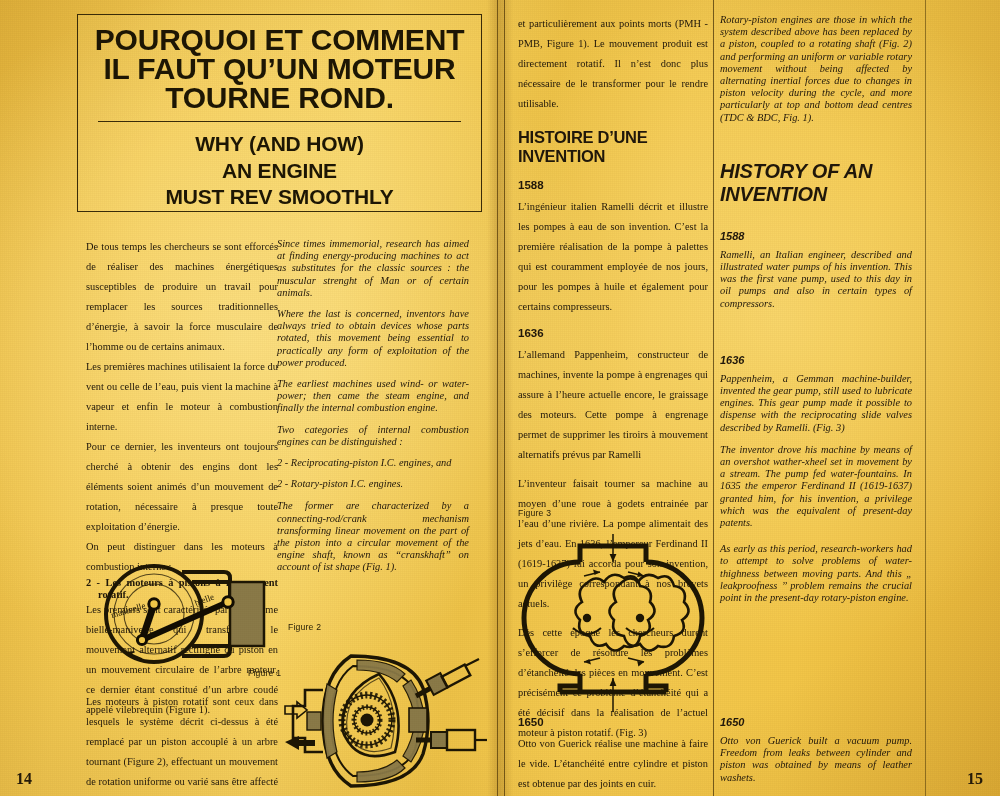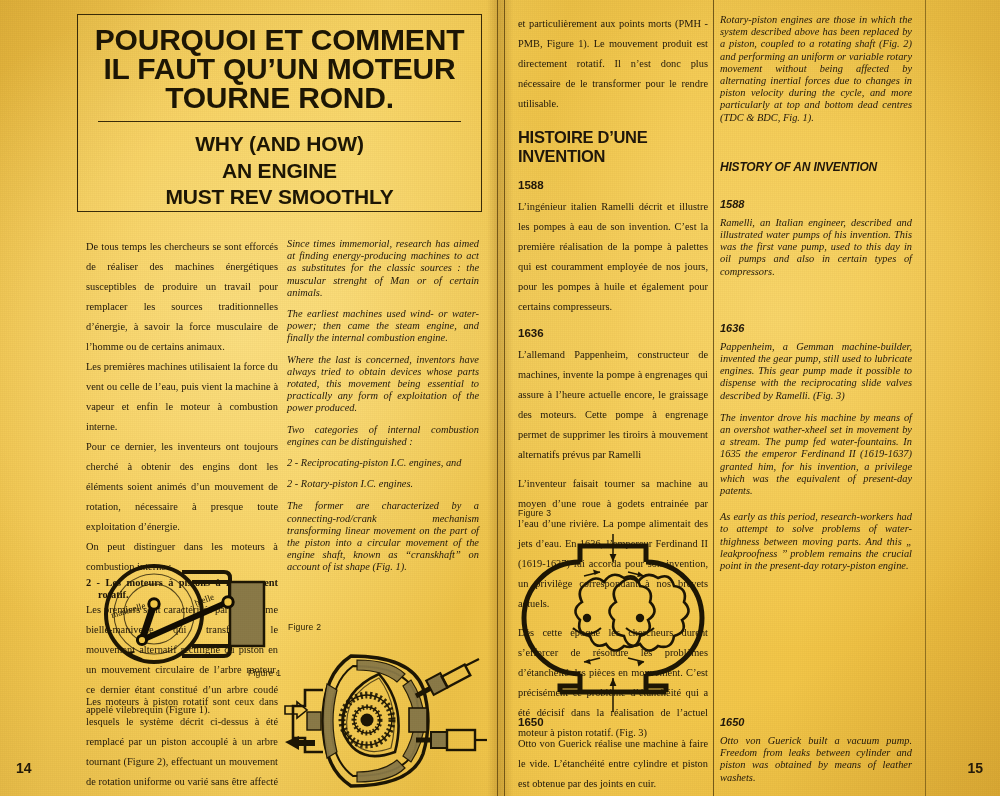--- a/index.html
+++ b/index.html
@@ -42,23 +42,23 @@
                 rgba(120,78,12,.26) 50%, rgba(120,78,12,.18) 68%, rgba(120,78,12,0) 100%);
   }
   .rule-v { position: absolute; top: 0; width: 1px; height: 796px; background: #4a3608; opacity: .75; }
 
   
   .page { position: absolute; top: 0; height: 796px; }
   .page-left  { left: 0;   width: 500px; }
   .page-right { left: 500px; width: 500px; }
 
   .pagenum {
-    position: absolute; bottom: 20px;
-    font-family: Liberation Sans, sans-serif;
-    font-size: 14px; font-weight: 700; color: #241a09;
+    position: absolute; bottom: 8px;
+    font-family: Liberation Serif, serif;
+    font-size: 16px; font-weight: 700; color: #241a09;
   }
   .pagenum-l { left: 16px; }
   .pagenum-r { right: 17px; }
 
   
   .headbox {
     position: absolute; left: 77px; top: 14px;
     width: 405px; height: 198px;
     border: 1.5px solid #3a2c08;
     padding: 10px 8px 8px;
@@ -104,21 +104,21 @@
   }
 
   .h-fr {
     font-family: "Liberation Sans", sans-serif;
     font-weight: 700; font-size: 16.5px;
     letter-spacing: -.3px;
     margin: 14px 0 13px;
   }
   .h-en {
     font-family: "Liberation Sans", sans-serif;
-    font-weight: 700; font-style: italic; font-size: 12px;
+    font-weight: 700; font-style: italic; font-size: 20px;
     letter-spacing: -.2px;
     margin: 14px 0 14px;
   }
   .yr-fr {
     font-family: "Liberation Sans", sans-serif;
     font-weight: 700; font-size: 11.5px;
     margin: 0 0 6px;
   }
   .yr-en {
     font-family: "Liberation Sans", sans-serif;
@@ -157,24 +157,24 @@
 
     <div class="col" style="left:86px; top:237px; width:192px;">
       <p class="p-fr">De tous temps les chercheurs se sont efforcés de réaliser des machines énergétiques susceptibles de produire un travail pour remplacer les sources traditionnelles d’énergie, à savoir la force musculaire de l’homme ou de certains animaux.</p>
       <p class="p-fr">Les premières machines utilisaient la force du vent ou celle de l’eau, puis vient la machine à vapeur et enfin le moteur à combustion interne.</p>
       <p class="p-fr">Pour ce dernier, les inventeurs ont toujours cherché à obtenir des engins dont les éléments soient animés d’un mouvement de rotation, nécessaire à presque toute exploitation d’énergie.</p>
       <p class="p-fr">On peut distinguer dans les moteurs à combustion interne :</p>
       <p class="list-fr">2 - Les moteurs à pistons à mouvement rotatif.</p>
       <p class="p-fr">Les premiers sont caractérisés par un système bielle-manivelle qui transforme le mouvement alternatif rectiligne du piston en un mouvement circulaire de l’arbre moteur, ce dernier étant constitué d’un arbre coudé appelé vilebrequin (Figure 1).</p>
     </div>
 
-    <div class="col" style="left:287px; top:238px; width:192px;">
+    <div class="col" style="left:277px; top:238px; width:192px;">
       <p class="p-en">Since times immemorial, research has aimed at finding energy-producing machines to act as substitutes for the classic sources : the muscular strenght of Man or of certain animals.</p>
+      <p class="p-en">Where the last is concerned, inventors have always tried to obtain devices whose parts rotated, this movement being essential to practically any form of exploitation of the power produced.</p>
       <p class="p-en">The earliest machines used wind- or water-power; then came the steam engine, and finally the internal combustion engine.</p>
-      <p class="p-en">Where the last is concerned, inventors have always tried to obtain devices whose parts rotated, this movement being essential to practically any form of exploitation of the power produced.</p>
       <p class="p-en" style="margin-top:9px">Two categories of internal combustion engines can be distinguished :</p>
       <p class="p-en">2 - Reciprocating-piston I.C. engines, and</p>
       <p class="p-en">2 - Rotary-piston I.C. engines.</p>
       <p class="p-en" style="margin-top:10px">The former are characterized by a connecting-rod/crank mechanism transforming linear movement on the part of the piston into a circular movement of the engine shaft, known as “cranskhaft” on account of ist shape (Fig. 1).</p>
     </div>
 
     <div class="fig" style="left:96px; top:556px;">
       <svg width="188" height="122" viewBox="0 0 188 122">
         <g fill="none" stroke="#1d1604">
 

